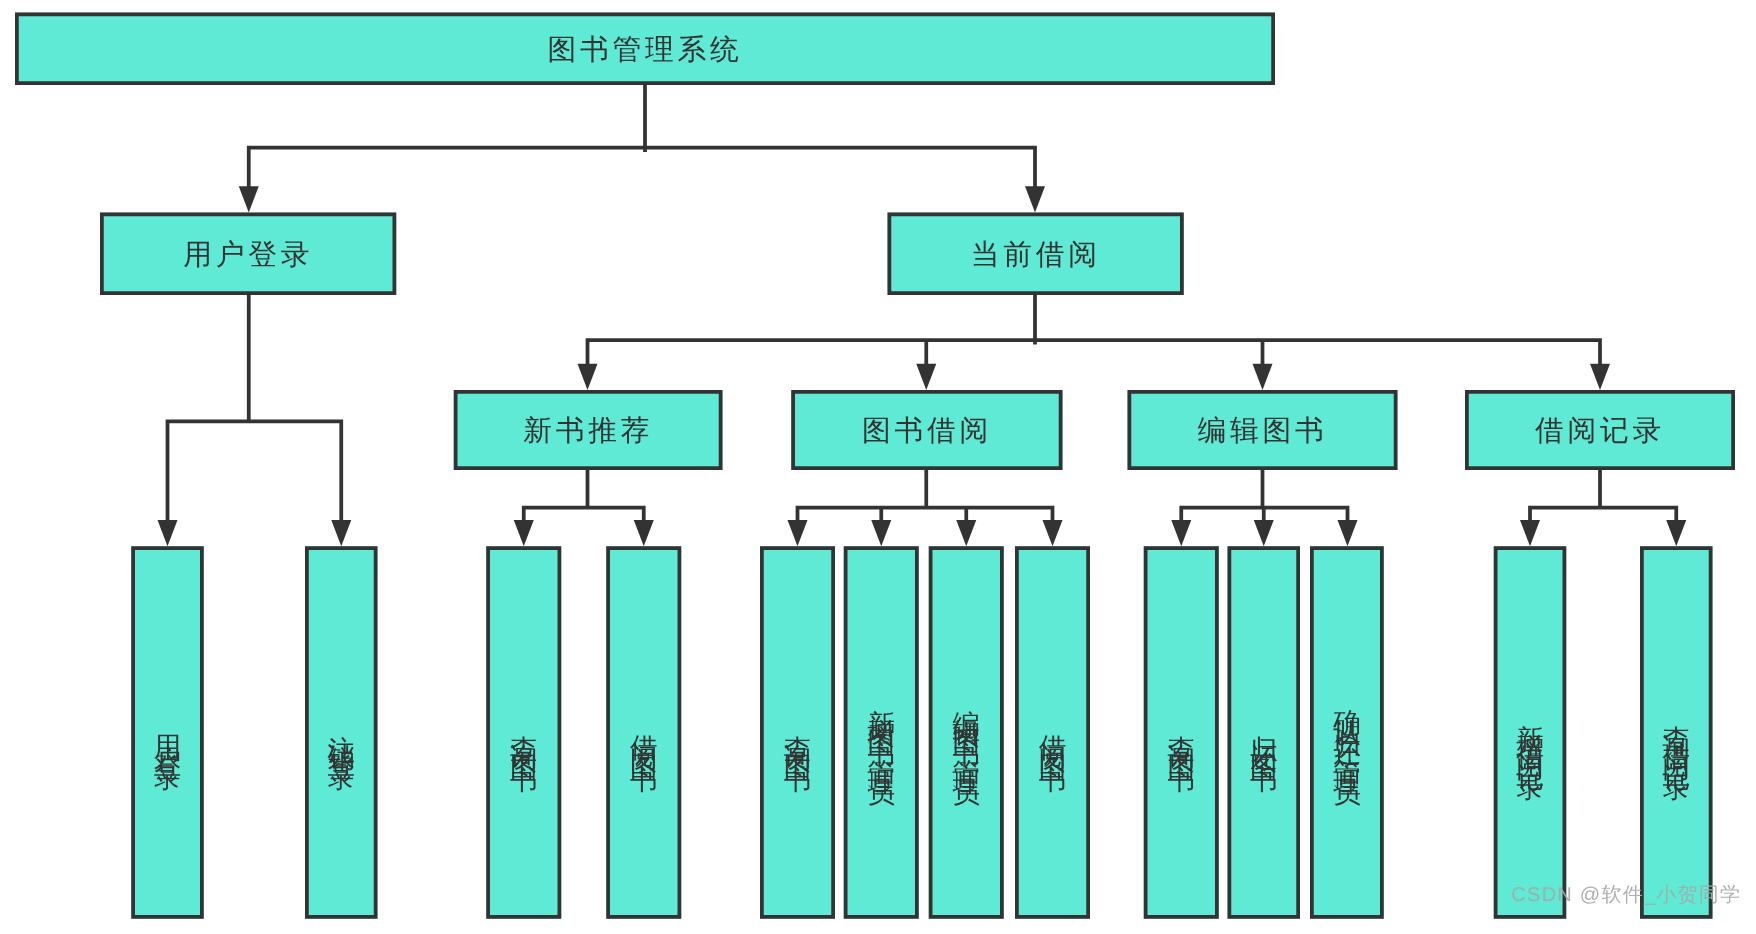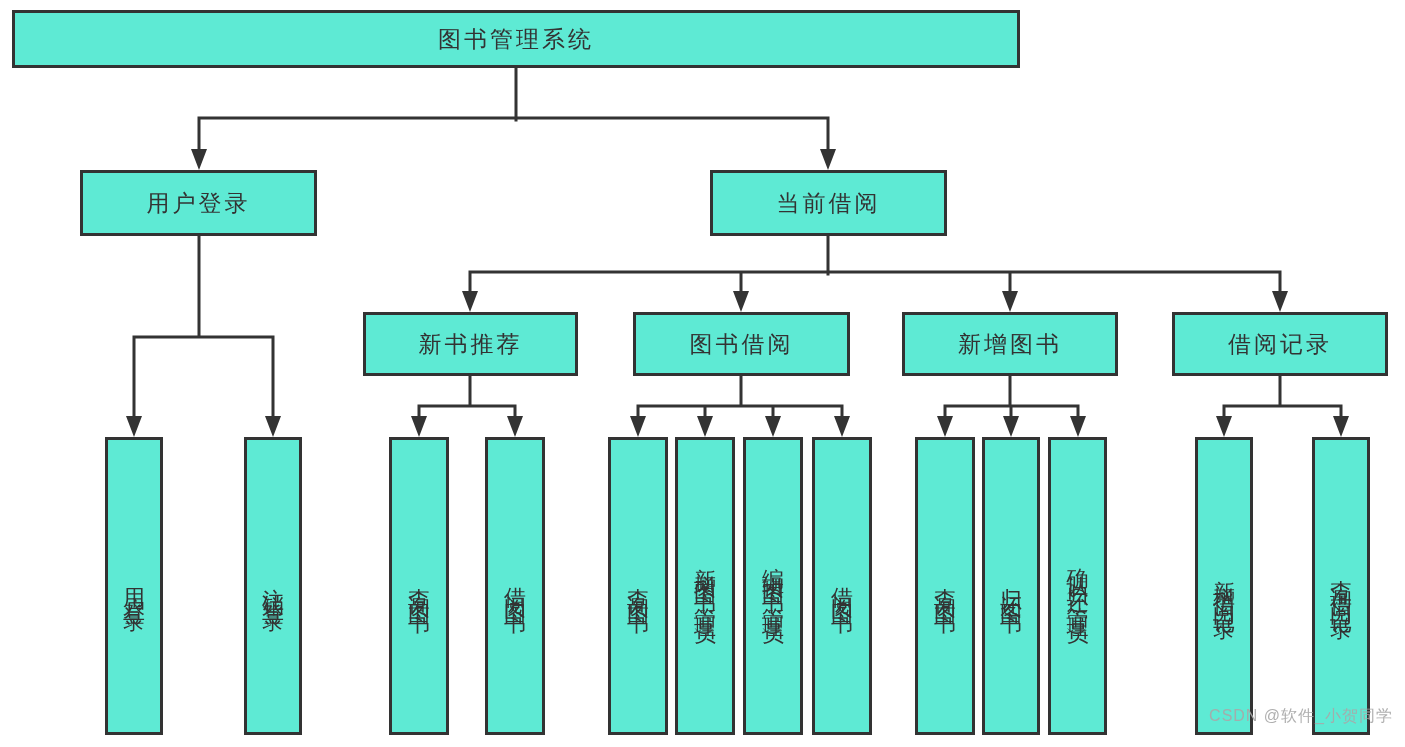--- a/index.html
+++ b/index.html
@@ -111,21 +111,21 @@
     <span class="lbl">当前借阅</span>
   </div>
 
   <div class="node" style="left:363px; top:312px; width:215px; height:64px;">
     <span class="lbl">新书推荐</span>
   </div>
   <div class="node" style="left:633px; top:312px; width:217px; height:64px;">
     <span class="lbl">图书借阅</span>
   </div>
   <div class="node" style="left:902px; top:312px; width:216px; height:64px;">
-    <span class="lbl">新增图书</span>
+    <span class="lbl">编辑图书</span>
   </div>
   <div class="node" style="left:1172px; top:312px; width:216px; height:64px;">
     <span class="lbl">借阅记录</span>
   </div>
 
   <div class="node vbox" style="left:105px; top:437px; width:58px; height:298px;">
     <span class="lbl">用户登录</span>
   </div>
   <div class="node vbox" style="left:244px; top:437px; width:58px; height:298px;">
     <span class="lbl">注销登录</span>

